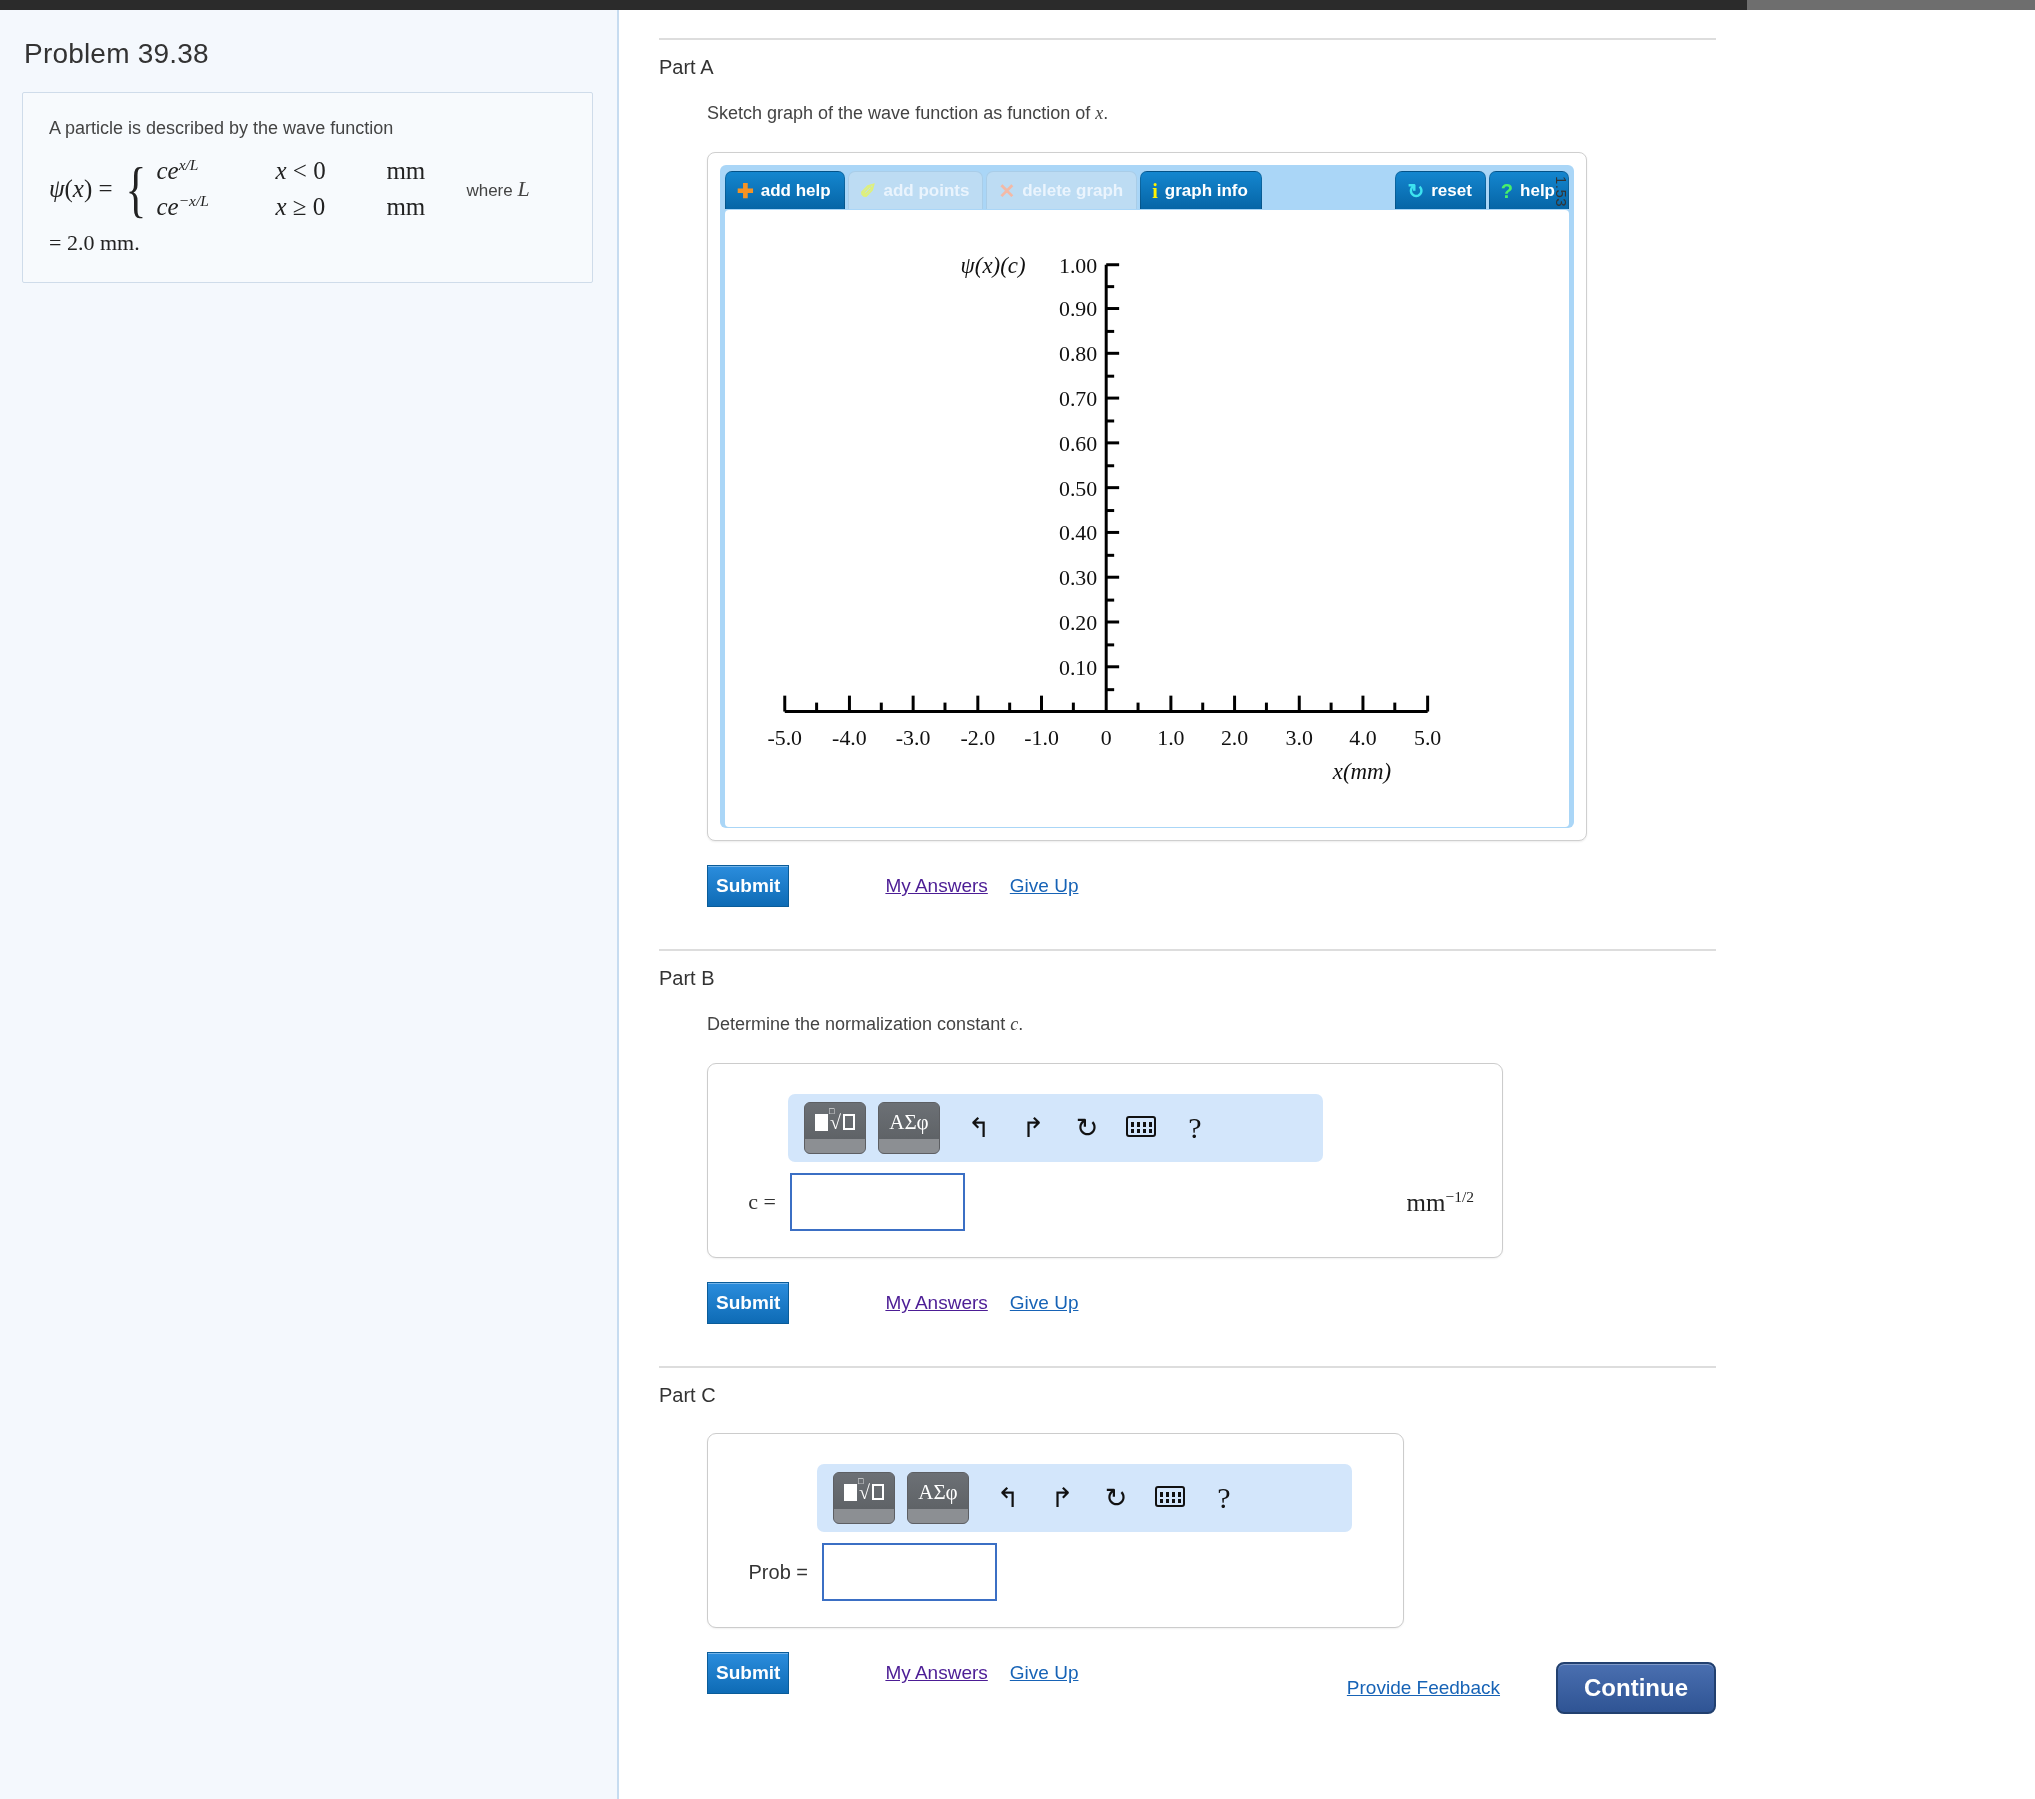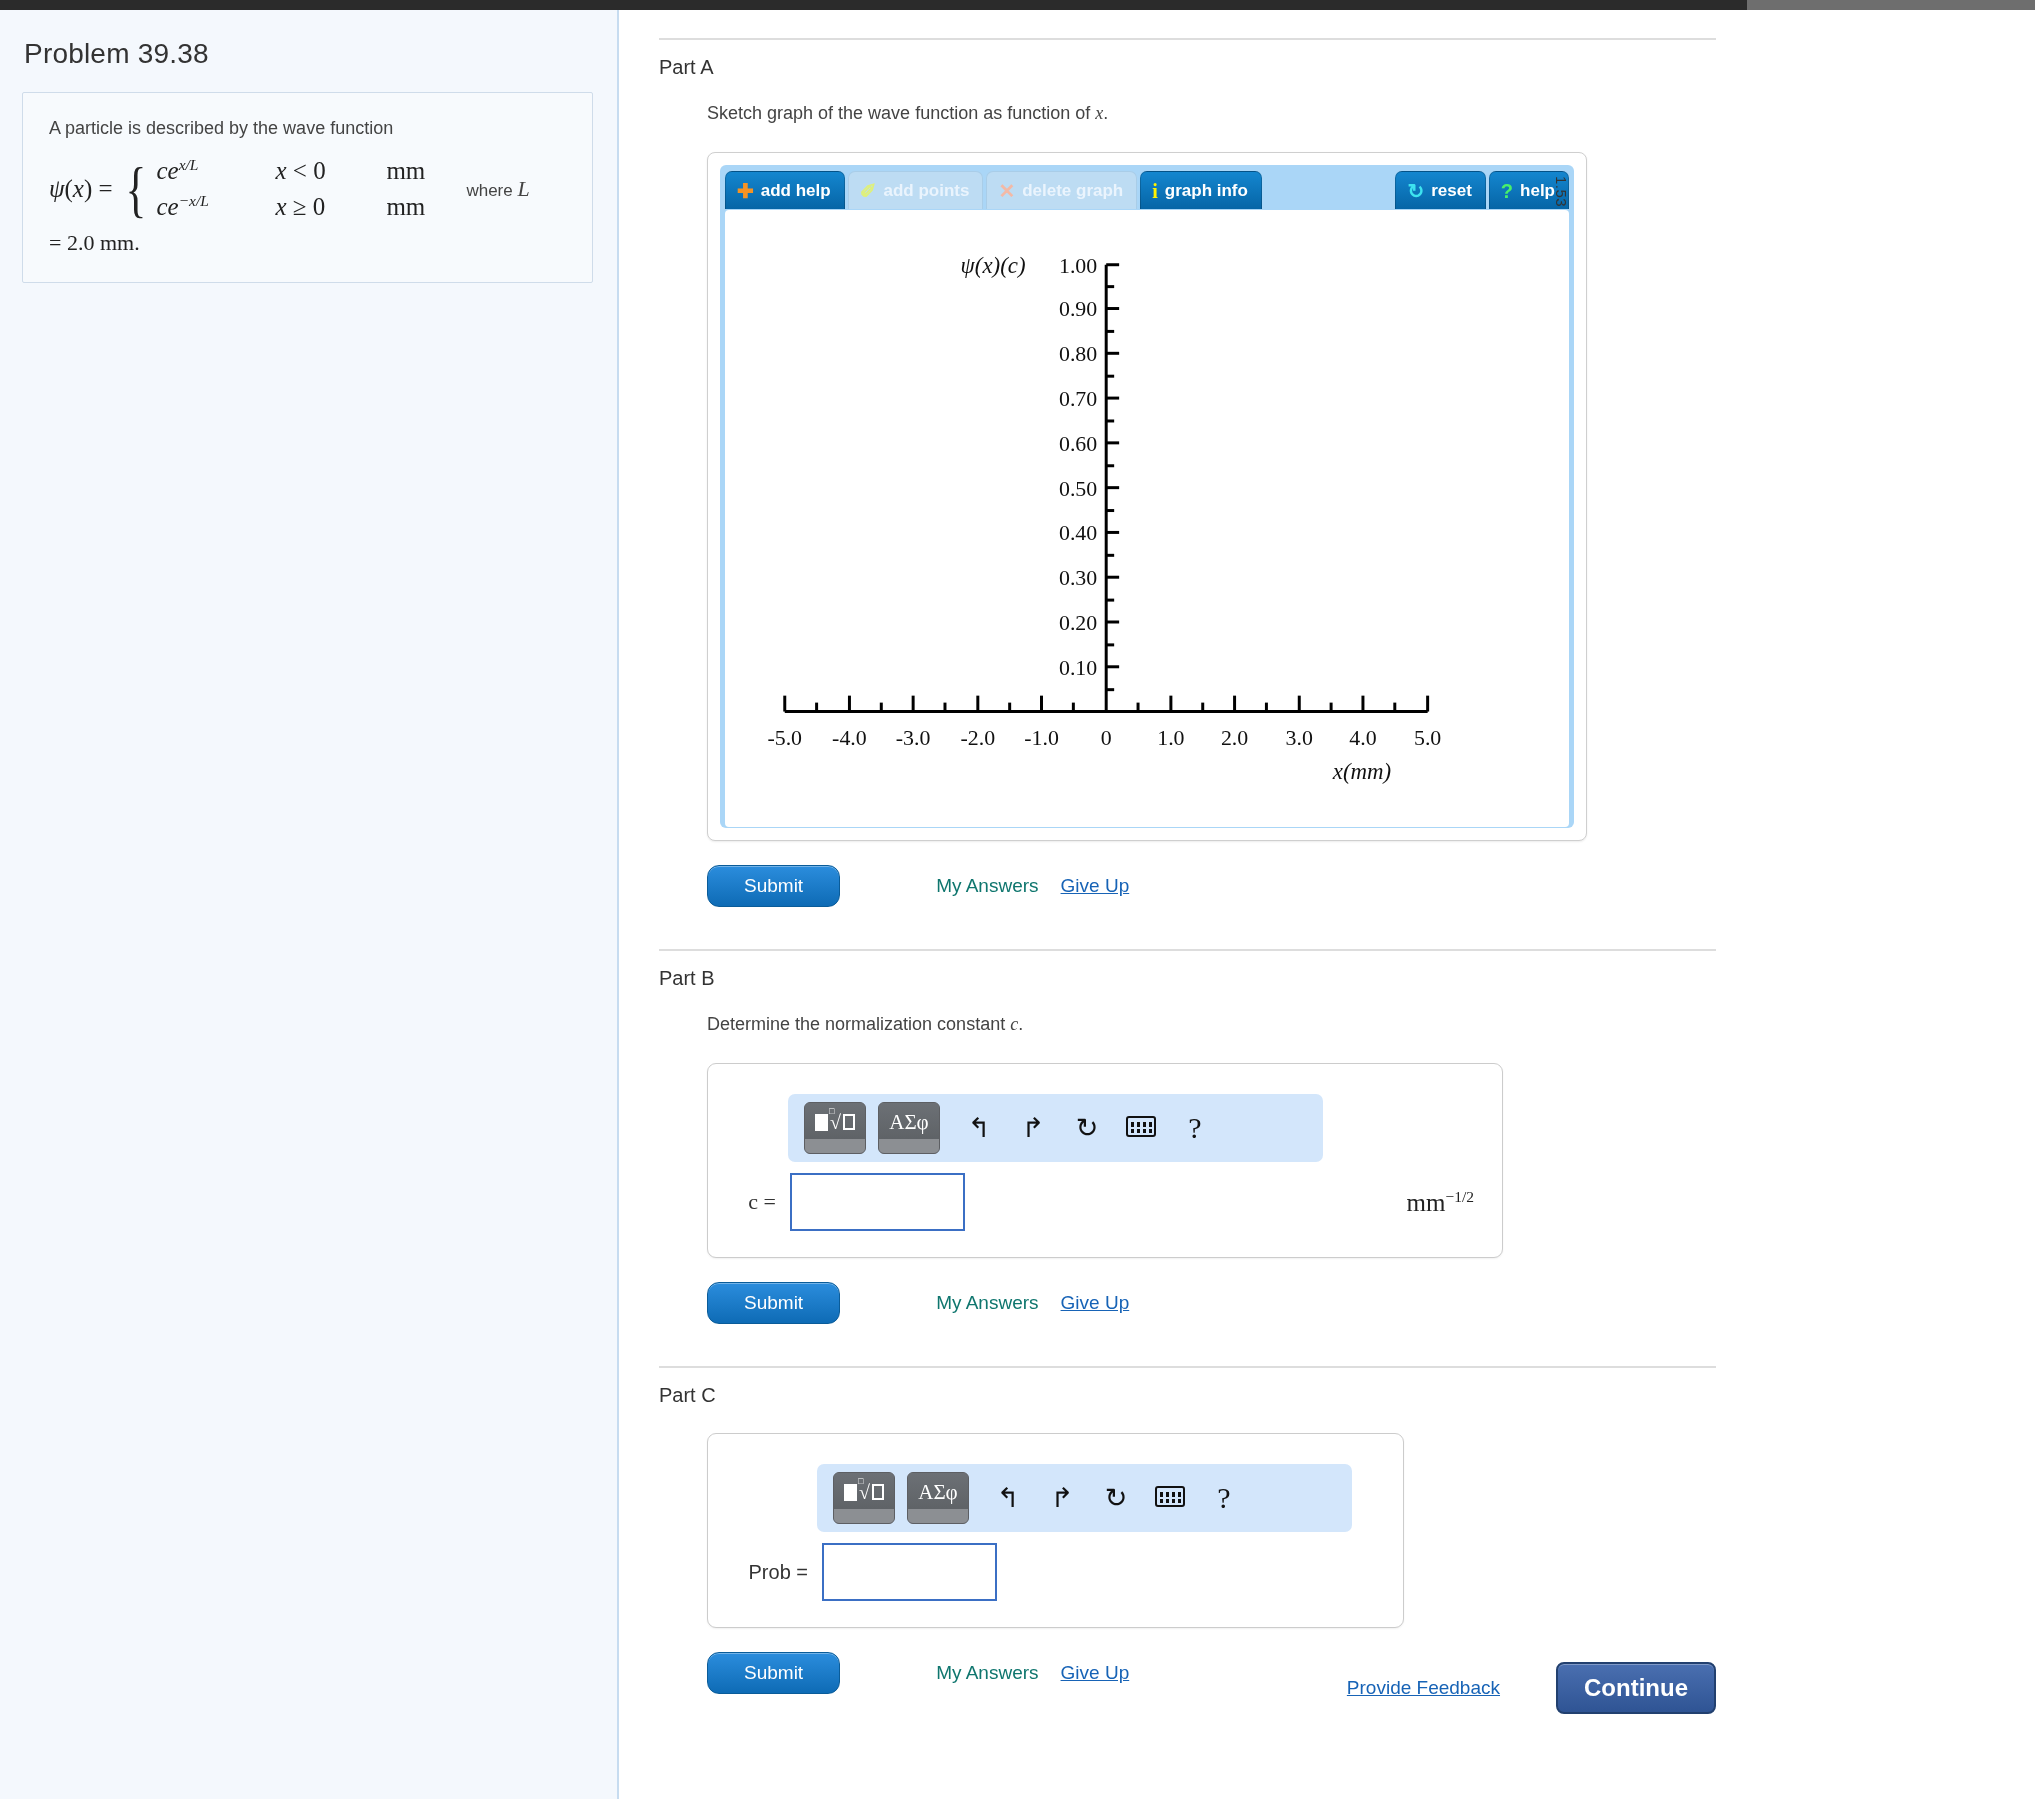--- a/index.html
+++ b/index.html
@@ -77,25 +77,25 @@
     font-size:15px; color:#333; font-family:"Liberation Sans", sans-serif;
     writing-mode:vertical-rl; text-align:center; letter-spacing:0.5px;
   }
   #plot-area { height:617px; background:#ffffff; border-radius:4px; position:relative; overflow:hidden; }
   #plot-svg { position:absolute; left:0; top:0; }
 
   
   .ansrow { display:flex; align-items:center; margin:24px 0 0 48px; }
   .btn-submit {
     background:#1277c8; background:linear-gradient(#2b8ddd,#0e6bb5);
-    color:#fff; font-weight:normal; font-size:19px; font-family:"Liberation Sans", sans-serif;
-    border:1px solid #0a5c99; border-radius:12px; padding:9px 36px; cursor:pointer;
+    color:#fff; font-weight:bold; font-size:19px; font-family:"Liberation Sans", sans-serif;
+    border:1px solid #0a5c99; border-radius:0; padding:9px 8px; cursor:pointer;
     box-shadow:inset 0 1px 0 rgba(255,255,255,.35);
   }
-  .my-answers { color:#0f766e; font-size:19px; margin-left:96px; }
+  .my-answers { color:#4c1d95; font-size:19px; margin-left:96px;text-decoration:underline; }
   .give-up { color:#1763b6; font-size:19px; margin-left:22px; text-decoration:underline; cursor:pointer; }
 
   
   .ansbox { margin:26px 0 0 48px; border:1px solid #cccccc; border-radius:9px; background:#fff;
             box-shadow:0 1px 2px rgba(0,0,0,.06); position:relative; }
   .ansbox.b { width:796px; height:195px; }
   .ansbox.c { width:697px; height:195px; }
   .mathbar { position:absolute; background:#d3e6fb; border-radius:7px; height:68px; display:flex; align-items:center; padding:0 16px; gap:0; }
   .ansbox.b .mathbar { left:80px; top:30px; width:535px; }
   .ansbox.c .mathbar { left:109px; top:30px; width:535px; }

